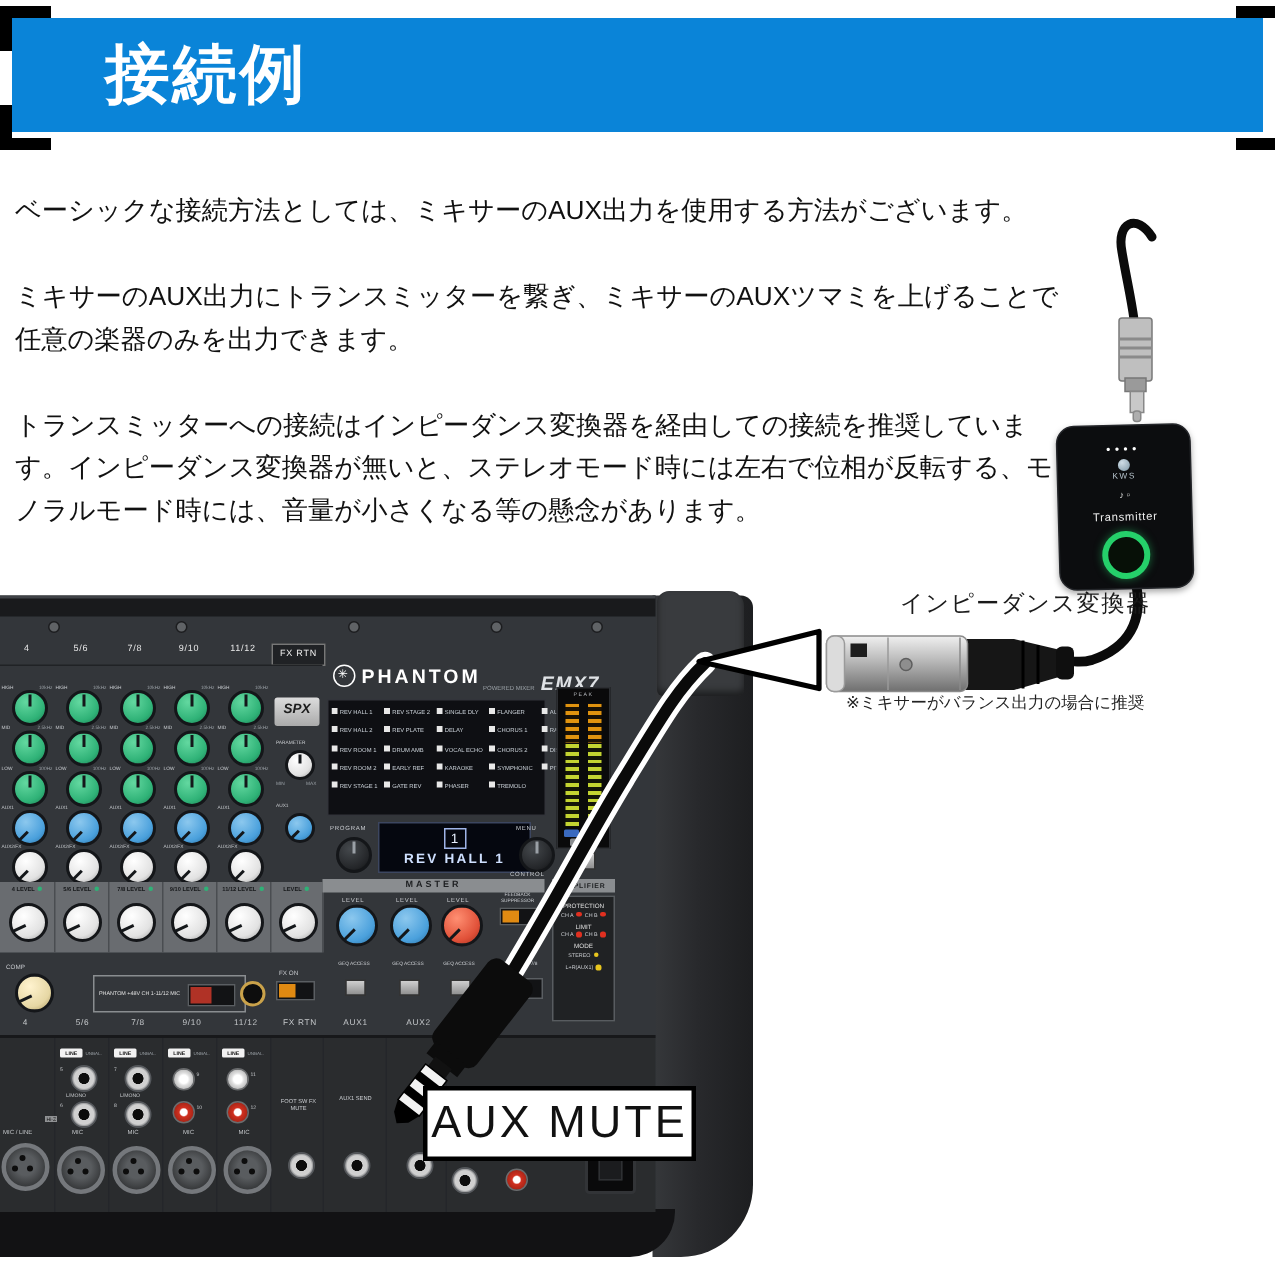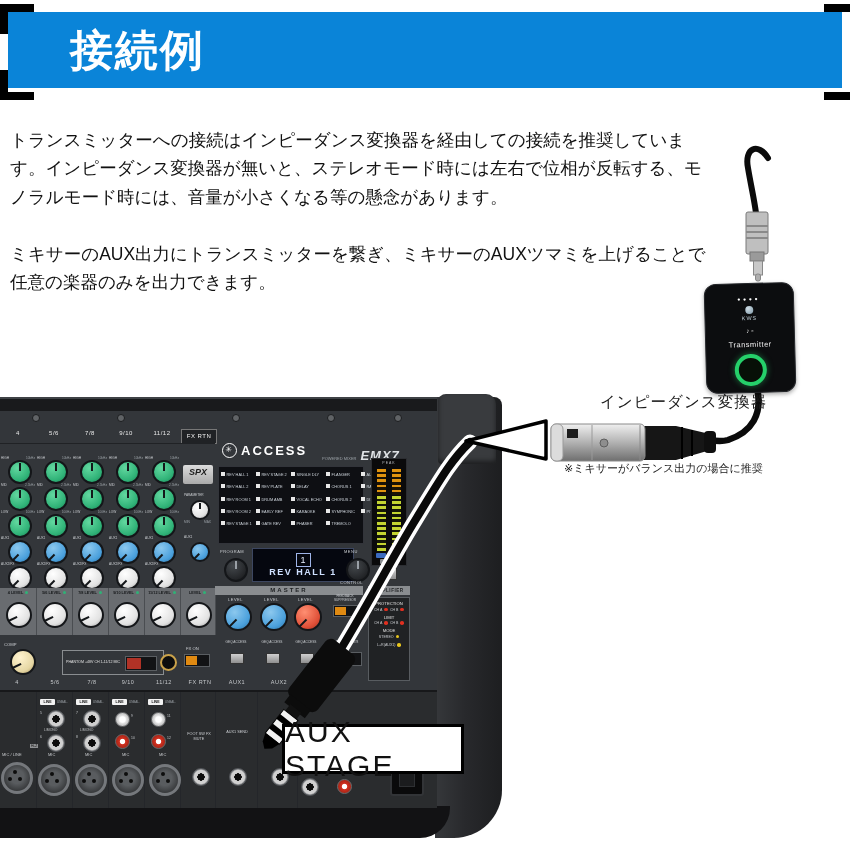--- a/index.html
+++ b/index.html
@@ -158,22 +158,23 @@
 
   <div class="banner">
     <div class="banner-tag">接続例</div>
   </div>
   <div class="br tl"></div>
   <div class="br bl"></div>
   <div class="br tr"></div>
   <div class="br brc"></div>
 
   <div class="paras">
+    <p>ベーシックな接続方法としては、ミキサーのAUX出力を使用する方法がございます。</p>
+    <p>ミキサーのAUX出力にトランスミッターを繋ぎ、ミキサーのAUXツマミを上げることで任意の楽器のみを出力できます。</p>
     <p>トランスミッターへの接続はインピーダンス変換器を経由しての接続を推奨しています。インピーダンス変換器が無いと、ステレオモード時には左右で位相が反転する、モノラルモード時には、音量が小さくなる等の懸念があります。</p>
-    <p>ミキサーのAUX出力にトランスミッターを繋ぎ、ミキサーのAUXツマミを上げることで任意の楽器のみを出力できます。</p>
   </div>
 
   <svg class="ovl back" width="850" height="850" viewBox="0 0 850 850">
     <defs>
       <linearGradient id="met" x1="0" y1="0" x2="0" y2="1">
         <stop offset="0" stop-color="#f0f0f0"></stop>
           <stop offset="0.45" stop-color="#b8b8b8"></stop>
           <stop offset="1" stop-color="#6f6f6f"></stop>
       </linearGradient>
     </defs>
@@ -235,21 +236,21 @@
 
     <div class="ch-label" style="left:0;">4</div>
     <div class="ch-label" style="left:36px;">5/6</div>
     <div class="ch-label" style="left:72px;">7/8</div>
     <div class="ch-label" style="left:108px;">9/10</div>
     <div class="ch-label" style="left:144px;">11/12</div>
     <div class="fxrtn-box">FX RTN</div>
 
     <div class="yamaha">
       <span class="ylogo">✳</span>
-      <span>ACCESS</span>
+      <span>PHANTOM</span>
     </div>
     <div class="emx">
       <span class="pfx">POWERED MIXER</span>
       <span class="mdl">EMX7</span>
     </div>
     <div class="hline" style="left:0;top:49px;width:215px;"></div>
 
     <div class="strip" style="left:0;">
       <span class="tl1" style="left:1px;top:62px;">HIGH</span>
         <span class="tl2" style="right:1px;top:62px;">10kHz</span>
@@ -558,15 +559,15 @@
       <rect x="247" y="620" width="36" height="72" rx="7" fill="#0c0c0c"></rect>
       <rect x="252" y="690" width="26" height="10" fill="#0c0c0c"></rect>
       <rect x="258" y="698" width="14" height="10" fill="#111111"></rect>
       <rect x="256" y="706" width="18" height="30" fill="#f2f2f2" stroke="#000" stroke-width="1"></rect>
       <rect x="256" y="712" width="18" height="6" fill="#000000"></rect>
       <rect x="256" y="724" width="18" height="6" fill="#000000"></rect>
       <polygon points="256,736 274,736 271,744 265,749 259,744" fill="#000000"></polygon>
     </g>
   </svg>
 
-  <div class="aux-callout">AUX STAGE</div>
+  <div class="aux-callout">AUX MUTE</div>
 
 </div>
 
 </body></html>

